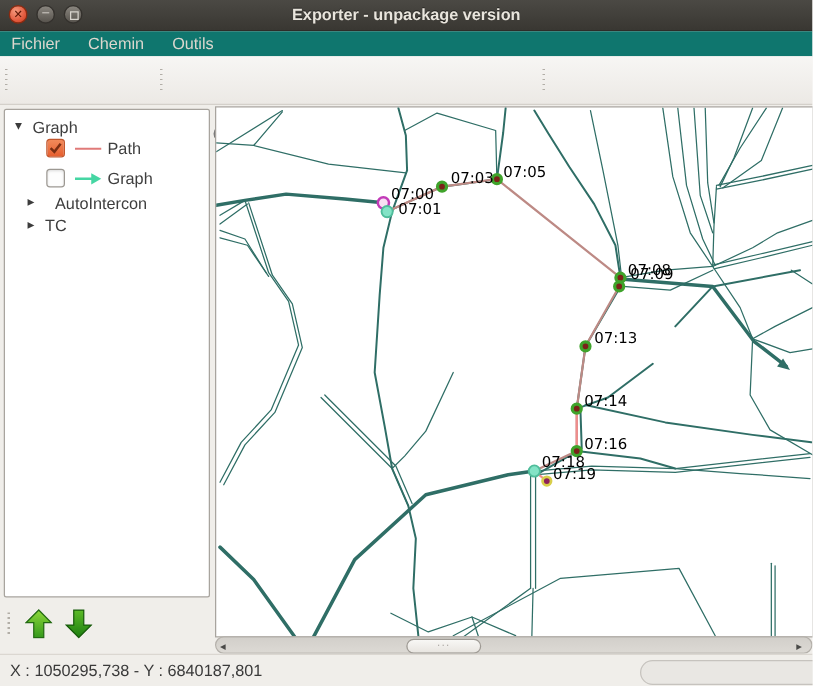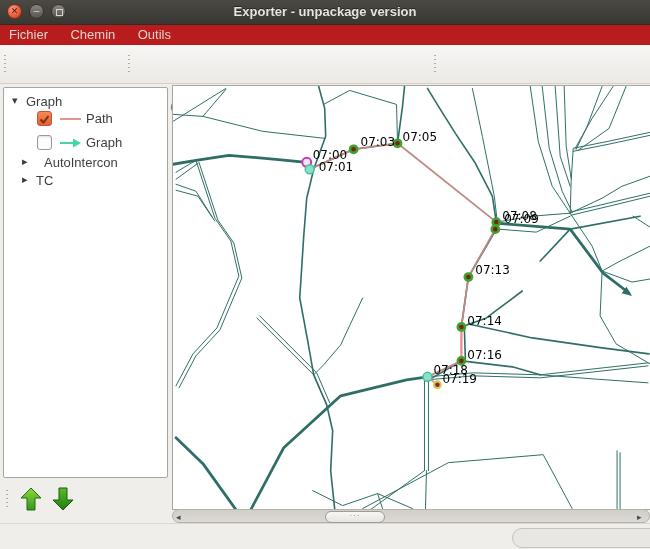--- a/index.html
+++ b/index.html
@@ -16,21 +16,21 @@
     text-shadow:0 -1px 0 rgba(0,0,0,.5);}
   .winbtn{position:absolute;top:4px;width:15px;height:15px;border-radius:50%;
     box-sizing:border-box;text-align:center;cursor:default;}
   .btn-close{left:7px;background:radial-gradient(circle at 35% 30%,#f59a7e,#e0563a 65%,#c03f1e);
     border:1px solid #8c2a10;color:#5a1404;font-size:9px;line-height:13px;font-weight:bold;}
   .btn-min,.btn-max{background:linear-gradient(#8a867f,#57534d);border:1px solid #34312d;color:#dcd8d1;}
   .btn-min{left:29px;font-size:10px;line-height:11px;}
   .btn-max{left:51px;}
   .btn-max .sq{position:absolute;left:4px;top:4px;width:5px;height:5px;border:1px solid #d8d4cd;}
   
-  .menubar{position:absolute;left:0;top:25px;width:650px;height:20px;background:#b91c1c;}
+  .menubar{position:absolute;left:0;top:25px;width:650px;height:20px;background:#0f766e;}
   .menu-item{display:inline-block;padding:0 9px;color:#dcd7ce;font-size:13px;line-height:20px;}
   
   .toolbar{position:absolute;left:0;top:45px;width:650px;height:38px;
     background:linear-gradient(#f7f6f4,#ece9e5);border-bottom:1px solid #d4d0ca;}
   .grip{position:absolute;top:10px;width:2px;height:18px;
     background:repeating-linear-gradient(#b2aea7 0 1px,transparent 1px 4px);}
   .tb-btn{position:absolute;top:52px;width:24px;height:24px;}
   .tb-pressed{position:absolute;box-sizing:border-box;border:1px solid #b4b0a9;border-radius:4px;
     background:linear-gradient(#e9e6e1,#ddd9d3);box-shadow:inset 0 1px 2px rgba(0,0,0,.12);}
   .tb-text{position:absolute;top:51px;height:26px;line-height:26px;font-size:13px;color:#3d3c3a;}
@@ -317,14 +317,15 @@
 
 <div id="hscroll">
   <div class="sb-arrow" id="sb-left">◂</div>
   <div class="sb-arrow" id="sb-right">▸</div>
   <div id="sb-thumb">
       <div class="dots">···</div>
     </div>
 </div>
 
 <div id="statusbar">
+  <span id="status-text">X : 1050295,738 - Y : 6840187,801</span>
   <div id="status-pill"></div>
 </div>
 
 </body></html>

